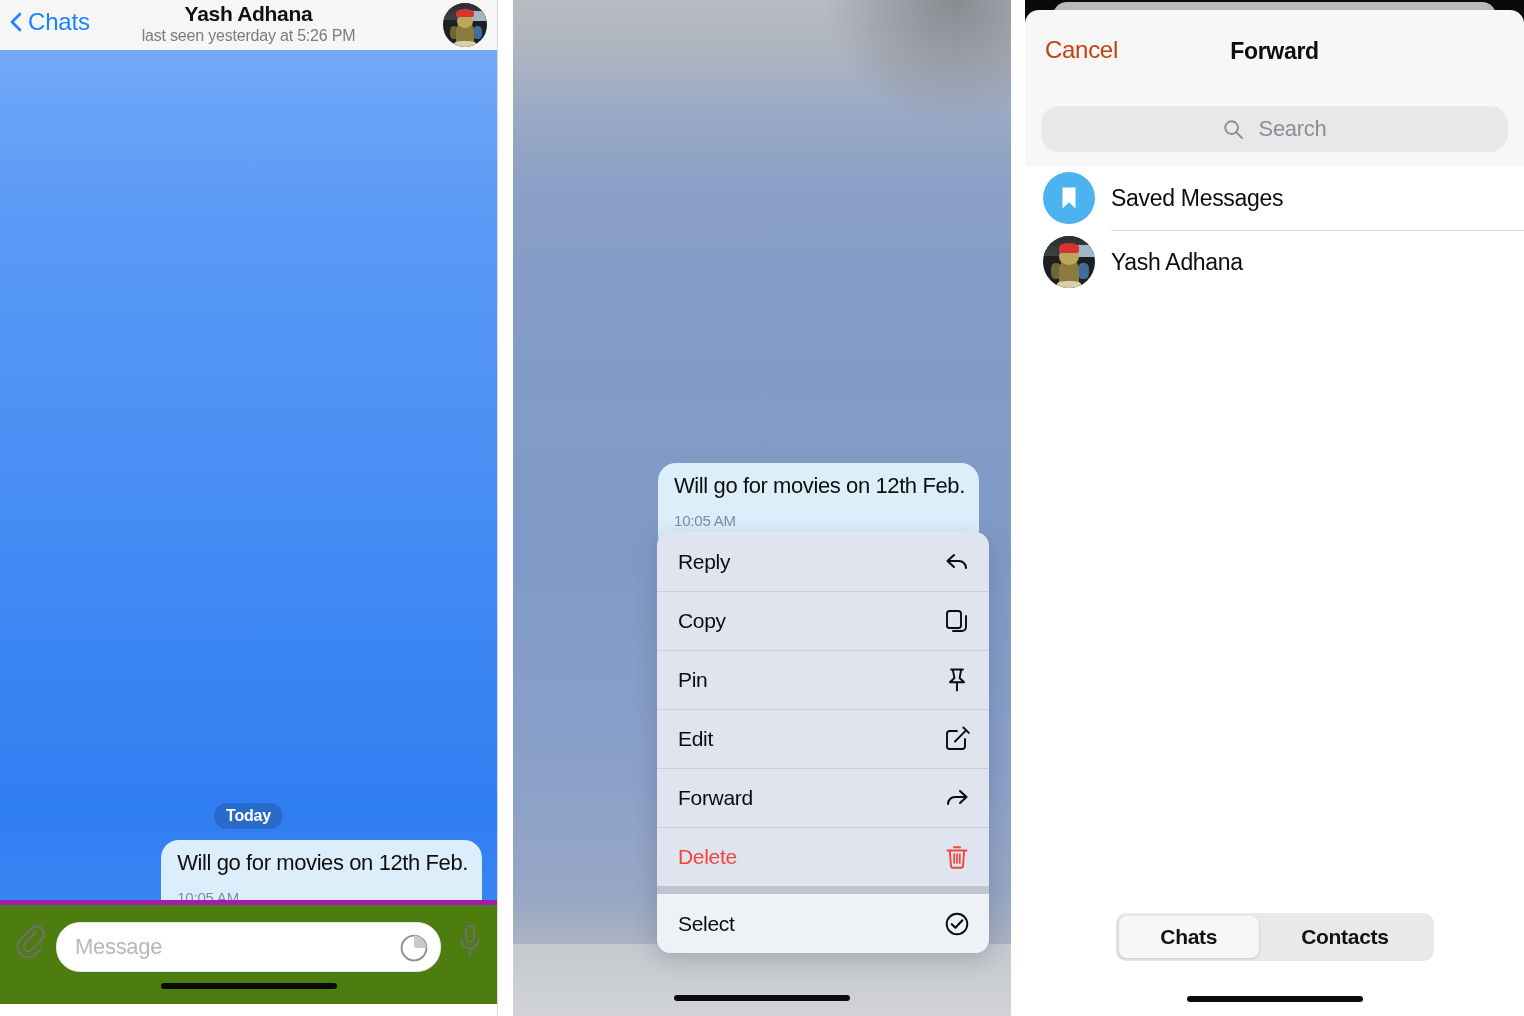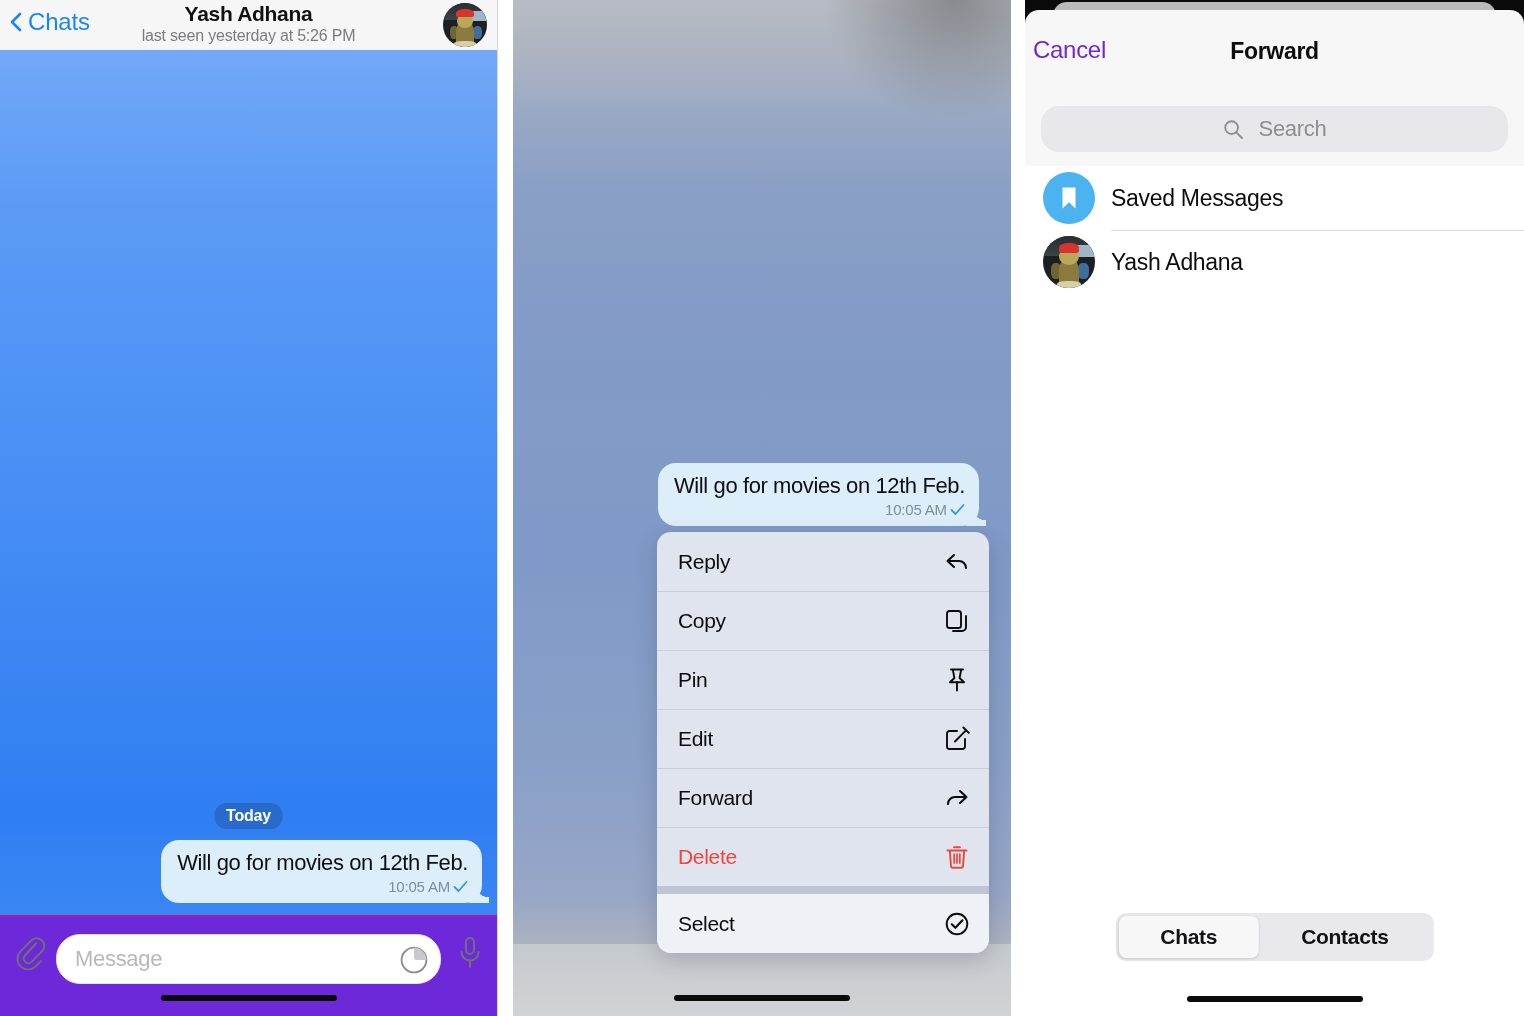--- a/index.html
+++ b/index.html
@@ -65,27 +65,27 @@
     position: absolute; right: 15px; top: 790px;
     background: #ddeefb; border-radius: 18px;
     padding: 9px 14px 8px 16px; max-width: 340px;
   }
   .bubble-out::after {
     content: ""; position: absolute; right: -7px; bottom: 0;
     width: 20px; height: 20px;
     background: radial-gradient(circle at 100% 0, transparent 14px, #ddeefb 14.5px);
   }
   .bubble-text { font-size: 22px; color: #0f0f10; line-height: 27px; letter-spacing: -0.4px; white-space: nowrap; }
-  .bubble-meta { display: flex; justify-content: flex-end; align-items: center; gap: 3px; margin-top: 2px; }
+  .bubble-meta { display: flex; justify-content: flex-end; align-items: flex-start; gap: 3px; margin-top: 13px; flex-direction: column; }
   .bubble-time { font-size: 15px; color: #7d8f9e; letter-spacing: -0.2px; }
   .tick { display: block; width: 15px; height: 13px; }
 
   .chat-inputbar {
-    position: absolute; left: 0; right: 0; bottom: 0; height: 99px;
-    background: #6d28d9; border-top: 2px solid #a21caf;
+    position: absolute; left: 0; right: 0; bottom: 12px; height: 99px;
+    background: #4d7c0f; border-top: 5px solid #a21caf;
   }
   .clip-btn { position: absolute; left: 14px; top: 17px; width: 32px; height: 36px; }
   .msg-field {
     position: absolute; left: 56px; right: 56px; top: 17px; height: 48px;
     background: #ffffff; border: 1px solid #e3e3e3; border-radius: 24px;
     display: flex; align-items: center;
   }
   .msg-placeholder { font-size: 22px; color: #b8b8bc; margin-left: 18px; letter-spacing: -0.3px; }
   .sticker-btn { position: absolute; right: 12px; top: 11px; width: 28px; height: 28px; }
   .mic-btn { position: absolute; right: 14px; top: 18px; width: 26px; height: 36px; }
@@ -147,22 +147,22 @@
   .p3-cardback {
     position: absolute; left: 28px; right: 28px; top: 2px; height: 40px;
     background: #b9b9b9; border-radius: 14px 14px 0 0;
   }
   .p3-sheet {
     position: absolute; left: 0; right: 0; top: 10px; bottom: 0;
     background: #f7f7f8; border-radius: 14px 14px 0 0; overflow: hidden;
   }
   .sheet-header { position: relative; height: 80px; }
   .sheet-cancel {
-    position: absolute; left: 8px; top: 26px;
-    font-size: 24px; color: #6d28d9; letter-spacing: -0.3px;
+    position: absolute; left: 20px; top: 26px;
+    font-size: 24px; color: #c2410c; letter-spacing: -0.3px;
   }
   .sheet-title {
     position: absolute; left: 0; right: 0; top: 28px; text-align: center;
     font-size: 23px; font-weight: bold; color: #0d0d0e; letter-spacing: -0.3px;
   }
   .sheet-search {
     position: absolute; left: 16px; right: 16px; top: 96px; height: 46px;
     background: #e8e8ea; border-radius: 18px;
     display: flex; align-items: center; justify-content: center; gap: 15px;
   }

